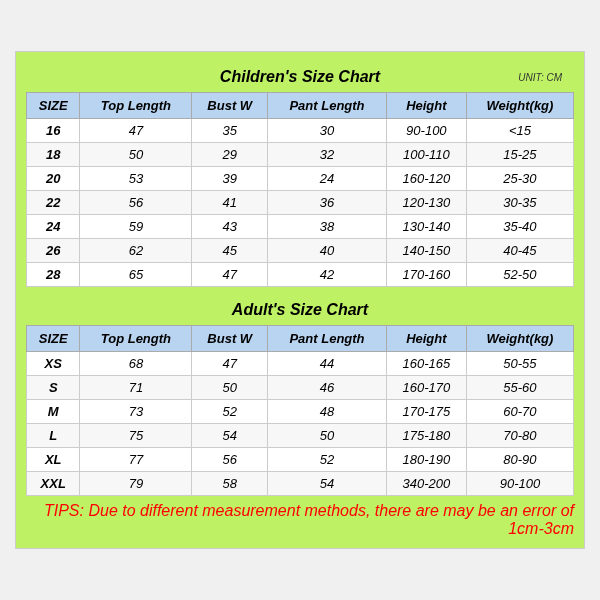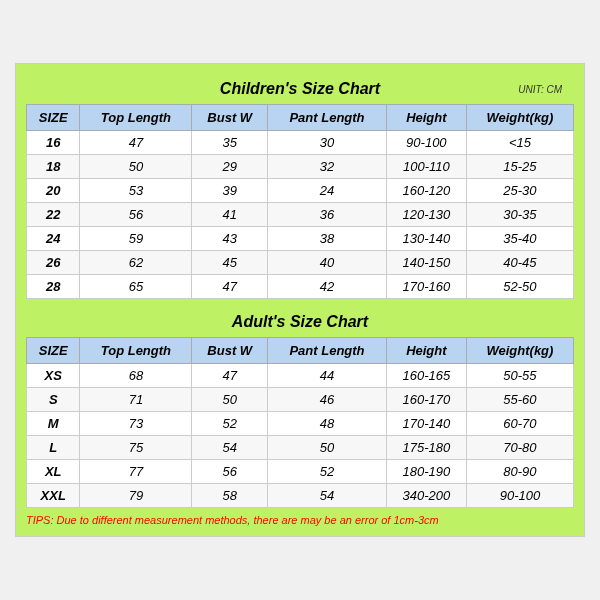--- a/index.html
+++ b/index.html
@@ -56,22 +56,22 @@
     tr:nth-child(even) td {
       background-color: #f7f7f7;
     }
     tr:nth-child(odd) td {
       background-color: #ffffff;
     }
     td:first-child {
       font-weight: bold;
     }
     .tips {
-      text-align: left;
-      font-size: 11px;
+      text-align: right;
+      font-size: 16px;
       color: red;
       margin-top: 6px;
     }
     .section-gap {
       height: 8px;
     }
   </style>
 </head>
 <body>
 
@@ -185,21 +185,21 @@
           <td>50</td>
           <td>46</td>
           <td>160-170</td>
           <td>55-60</td>
         </tr>
         <tr>
           <td>M</td>
           <td>73</td>
           <td>52</td>
           <td>48</td>
-          <td>170-140</td>
+          <td>170-175</td>
           <td>60-70</td>
         </tr>
         <tr>
           <td>L</td>
           <td>75</td>
           <td>54</td>
           <td>50</td>
           <td>175-180</td>
           <td>70-80</td>
         </tr>

